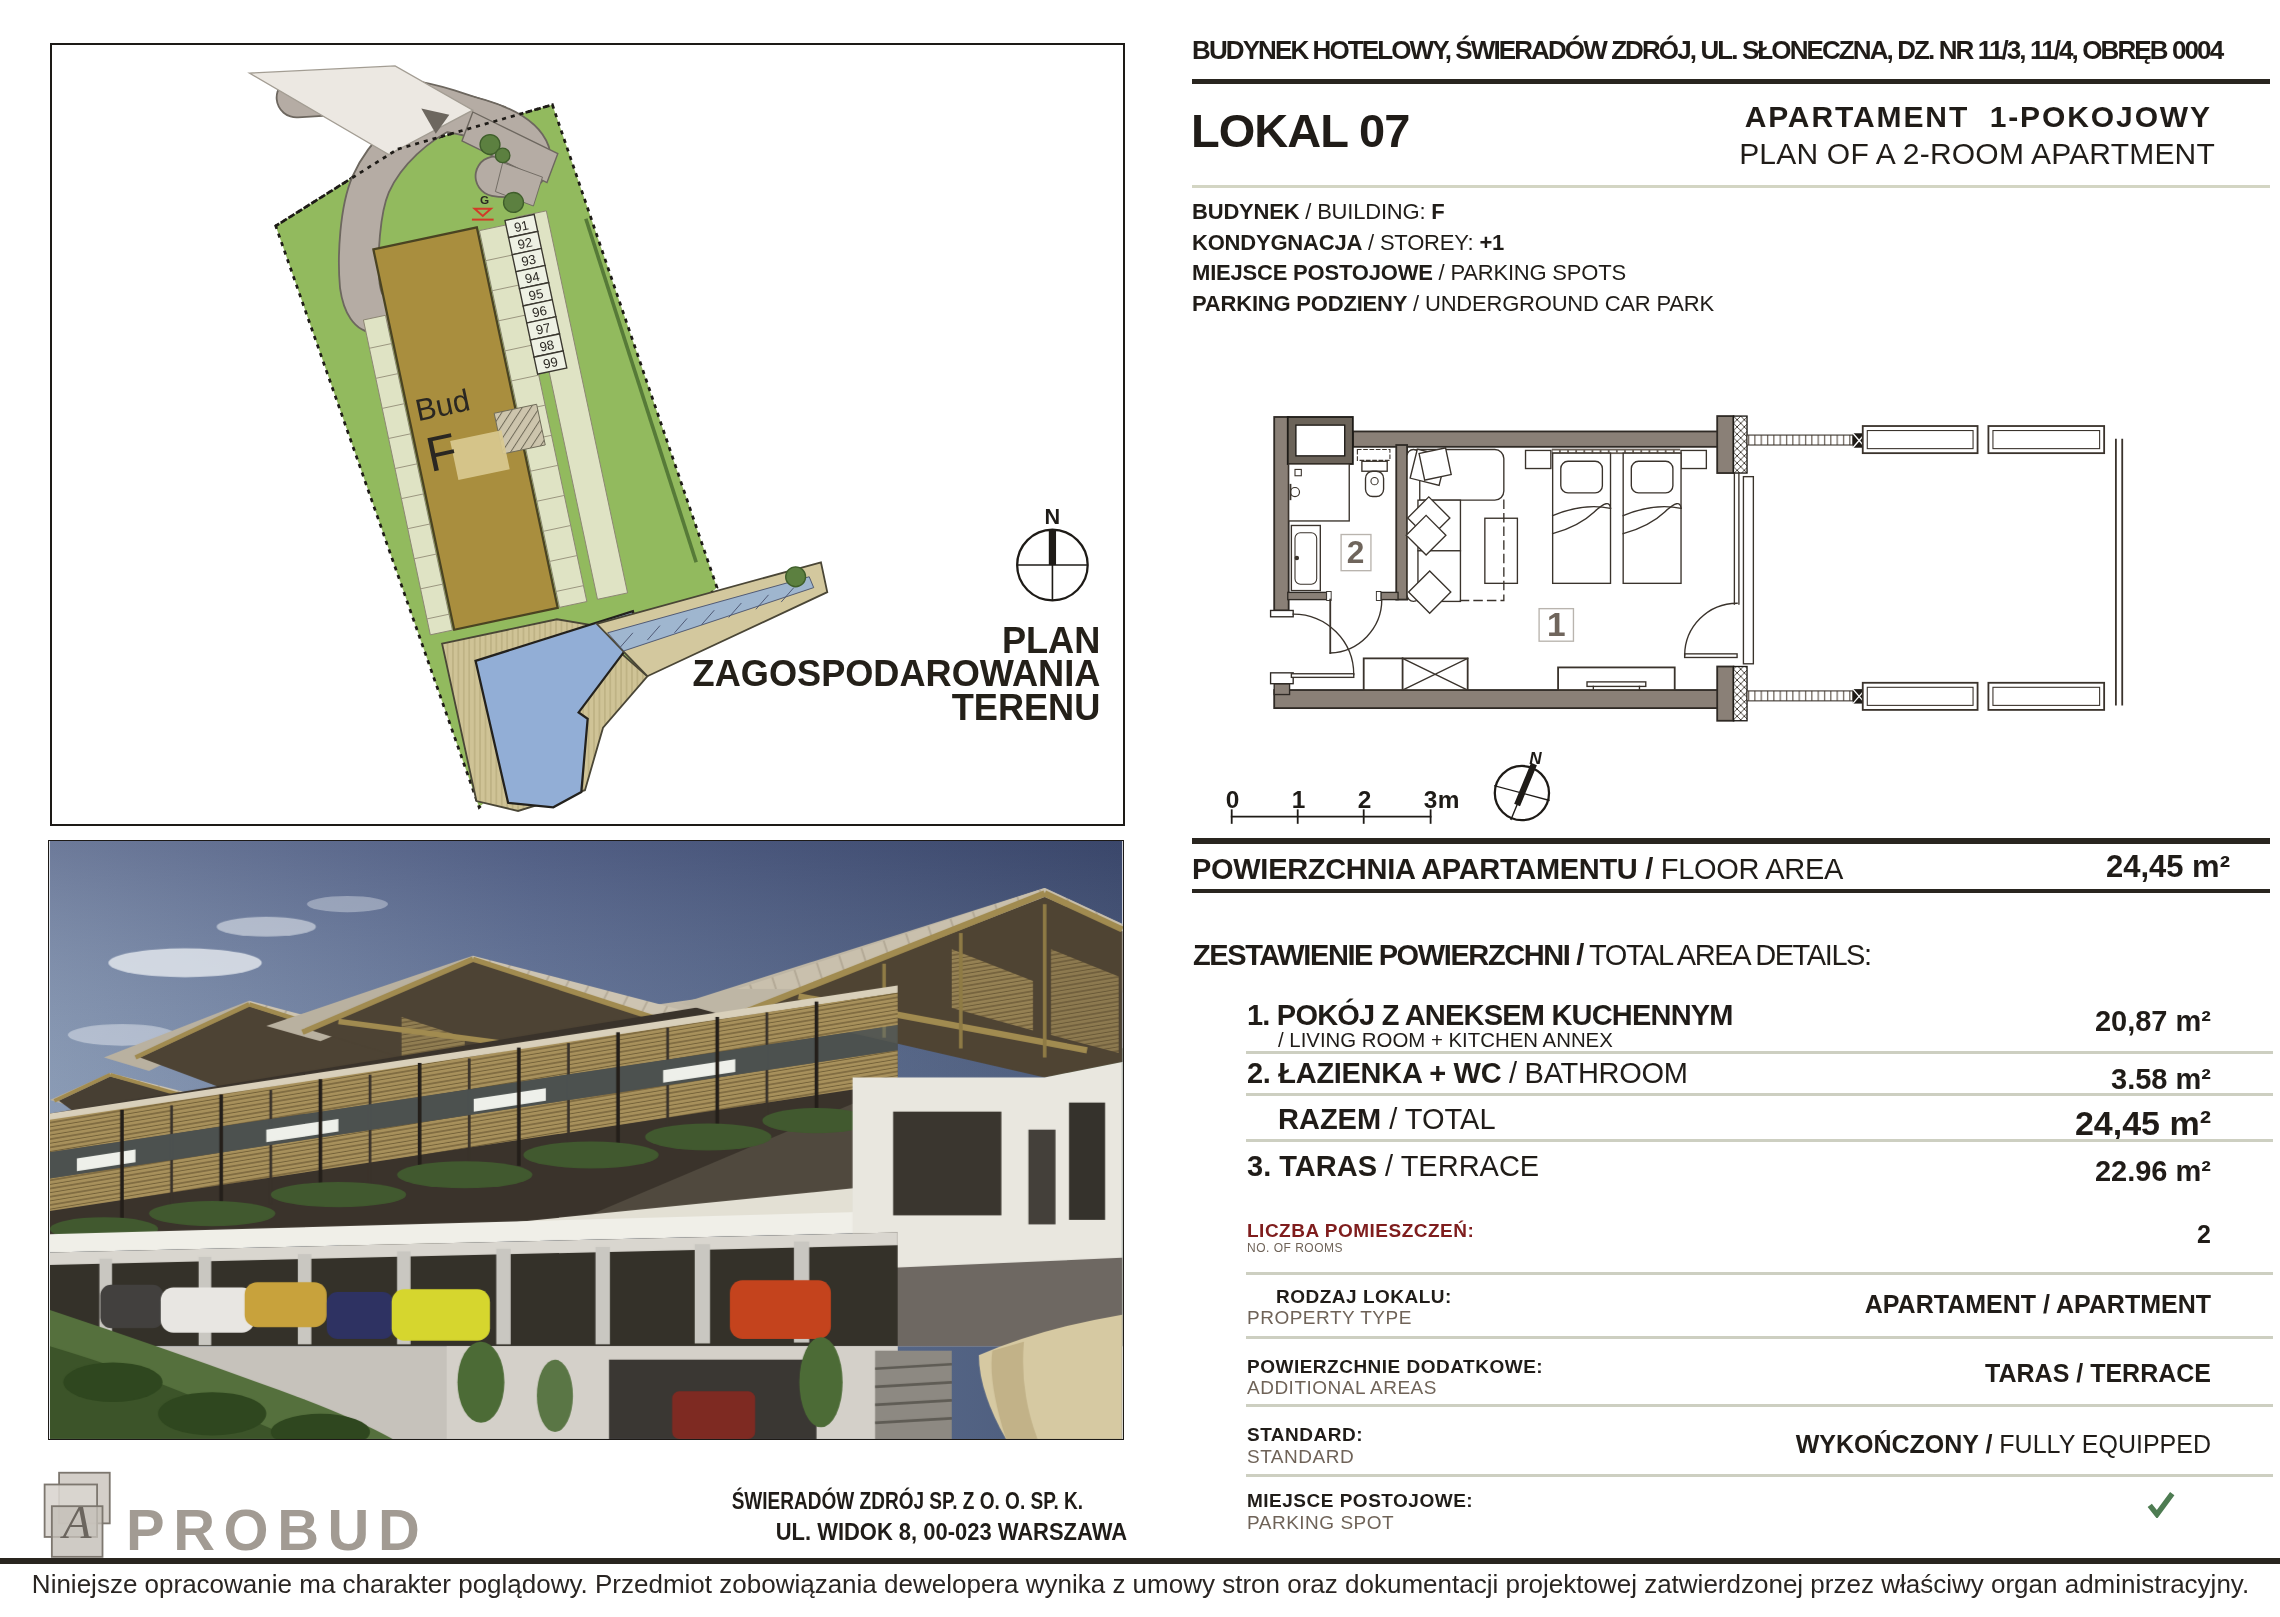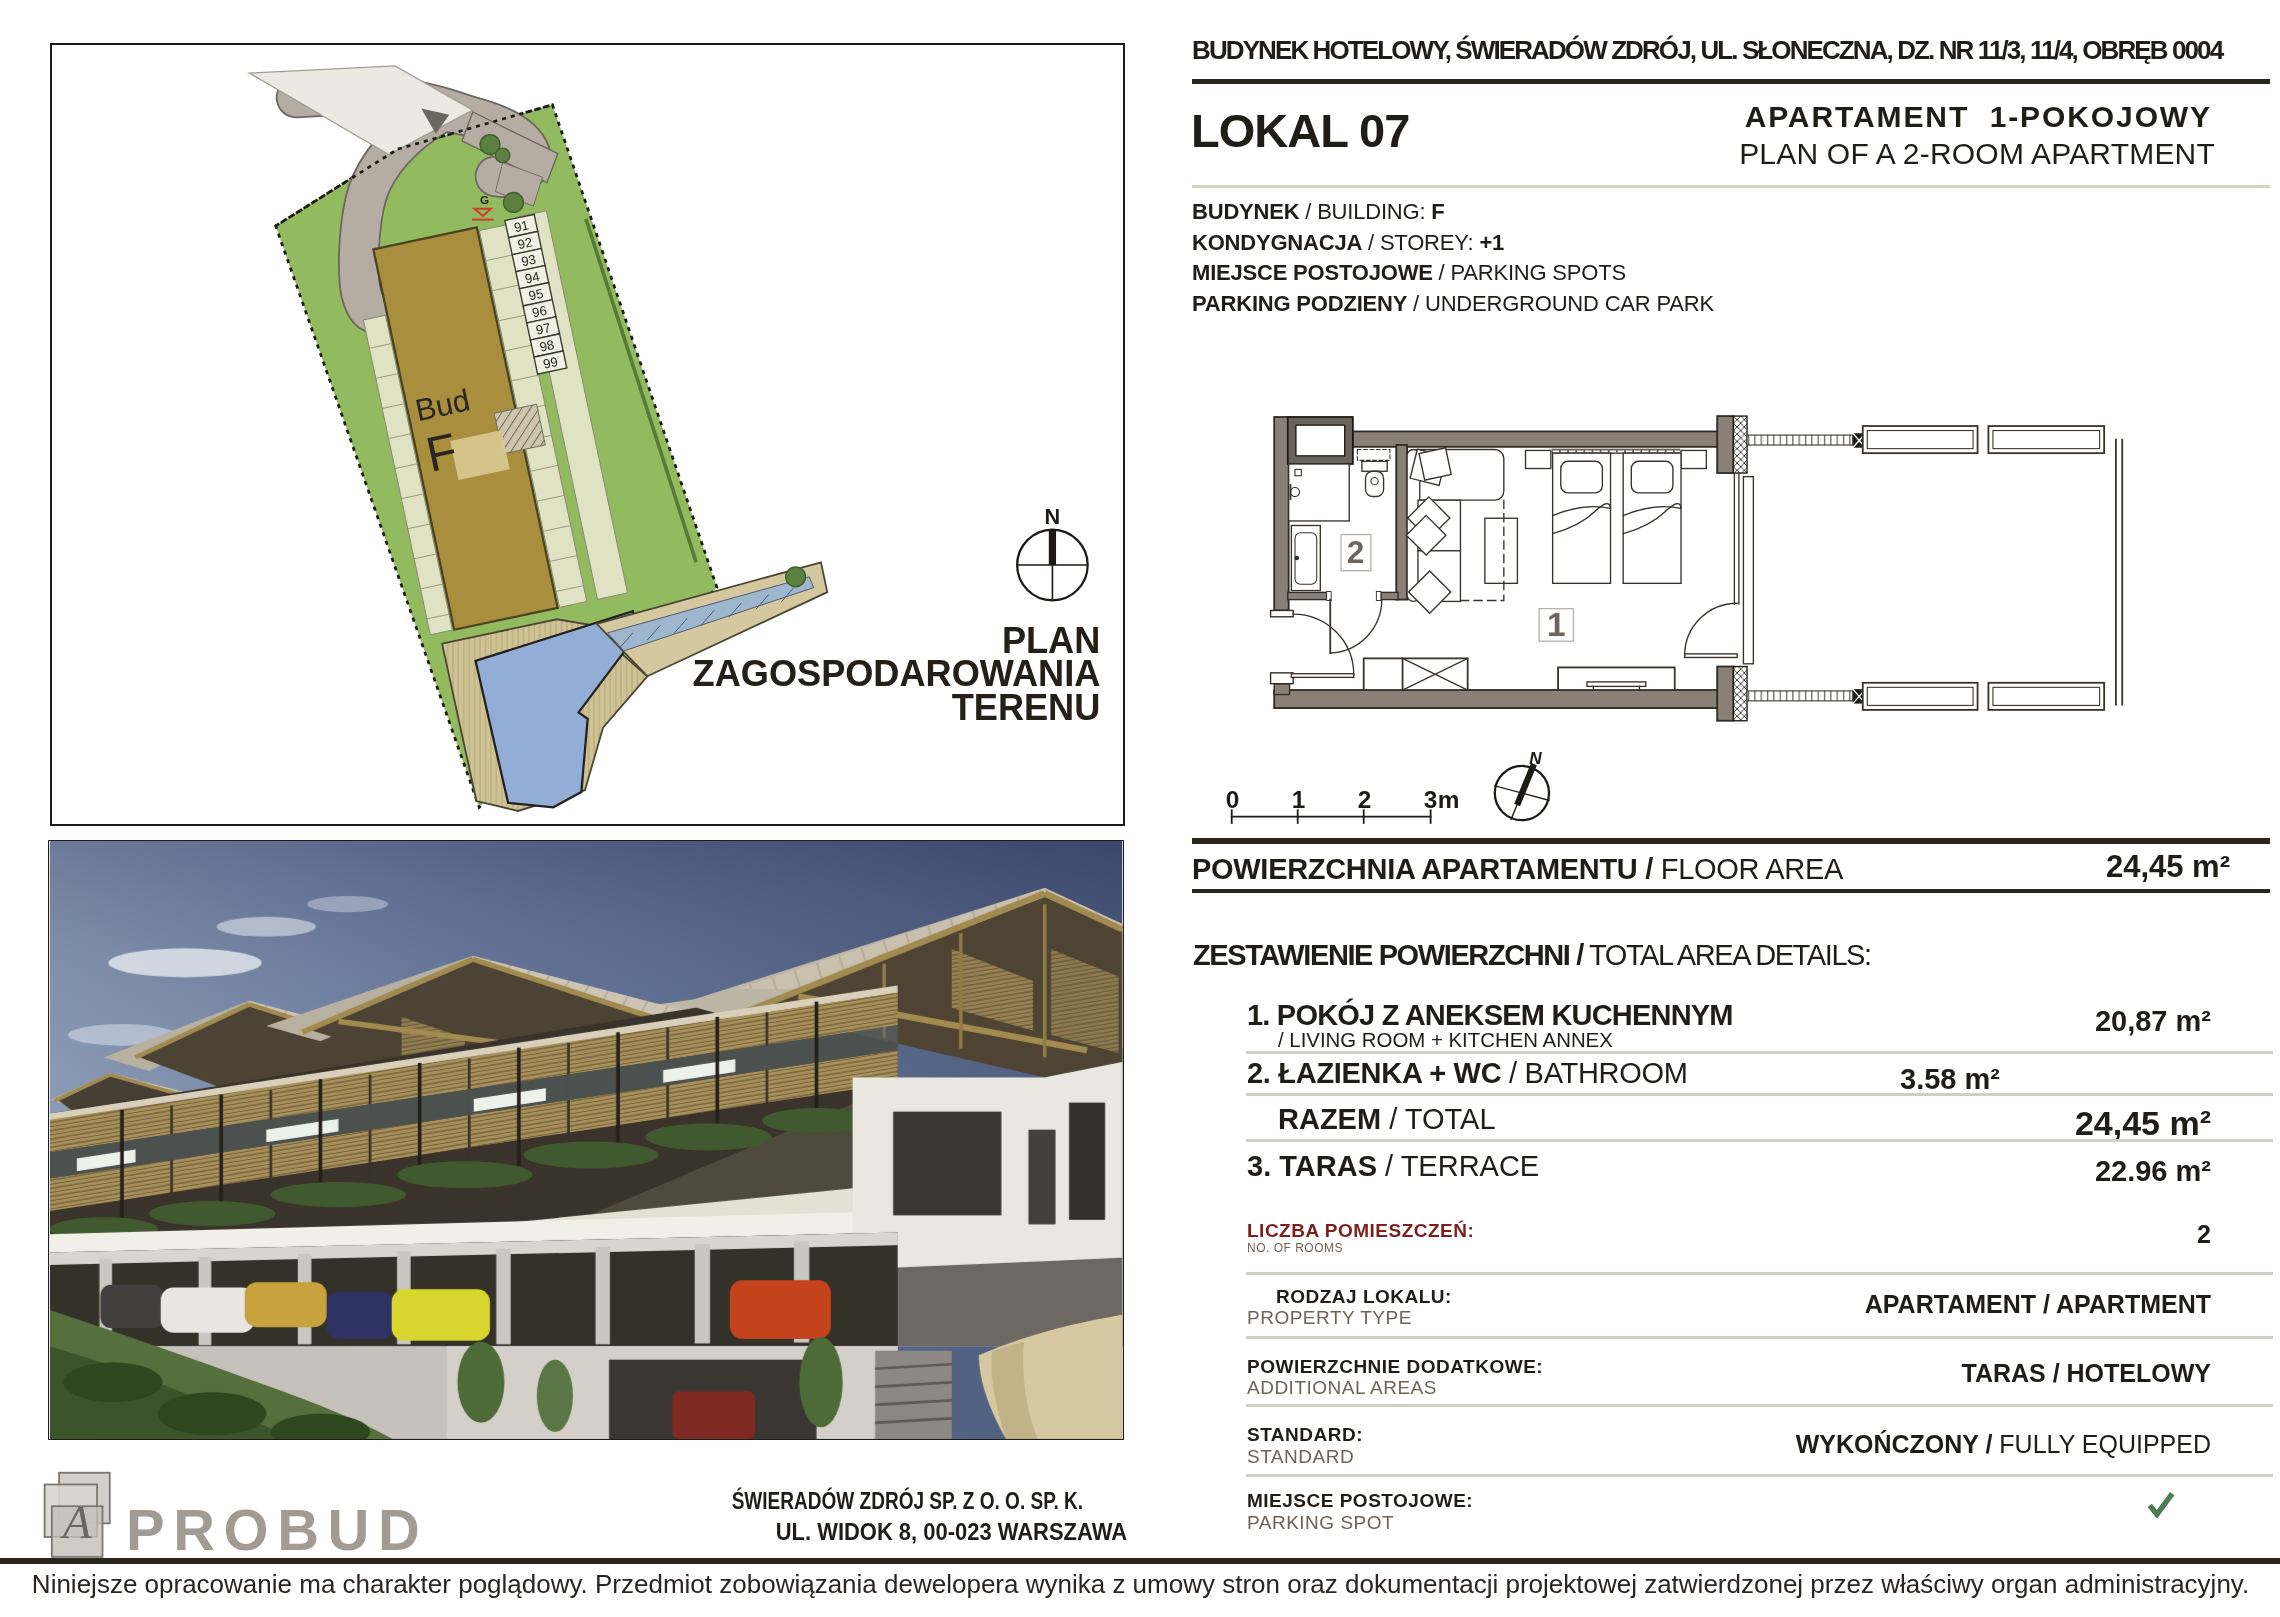--- a/index.html
+++ b/index.html
@@ -365,21 +365,21 @@
 <div class="abs" style="left:1192px;top:889px;width:1078px;height:3.6px;background:#29251f;"></div>
 
 <div class="abs" style="left:1193px;top:939px;font-size:29px;letter-spacing:-1.4px;color:#201c18;"><span class="b">ZESTAWIENIE POWIERZCHNI /</span> TOTAL AREA DETAILS:</div>
 
 <div class="abs b" style="left:1247px;top:999px;font-size:29px;letter-spacing:-0.8px;color:#201c18;">1. POKÓJ Z ANEKSEM KUCHENNYM</div>
 <div class="abs" style="left:1278px;top:1029px;font-size:20.4px;color:#201c18;">/ LIVING ROOM + KITCHEN ANNEX</div>
 <div class="abs b" style="left:1900px;top:1005px;width:311px;font-size:29px;text-align:right;color:#201c18;">20,87 m²</div>
 <div class="abs" style="left:1246px;top:1051px;width:1027px;height:3.2px;background:#cdcfc1;"></div>
 
 <div class="abs" style="left:1247px;top:1057px;font-size:29px;letter-spacing:-0.3px;color:#201c18;text-align:center;"><span class="b">2. ŁAZIENKA + WC</span> / BATHROOM</div>
-<div class="abs b" style="left:1900px;top:1063px;width:311px;font-size:29px;color:#201c18;">3.58 m²</div>
+<div class="abs b" style="left:1900px;top:1063px;width:311px;font-size:29px;text-align:right;color:#201c18;">3.58 m²</div>
 <div class="abs" style="left:1246px;top:1093px;width:1027px;height:2.7px;background:#cdcfc1;"></div>
 
 <div class="abs" style="left:1278px;top:1103px;font-size:29px;color:#201c18;"><span class="b">RAZEM</span> / TOTAL</div>
 <div class="abs b" style="left:1900px;top:1104px;width:311px;font-size:34px;text-align:right;color:#201c18;">24,45 m²</div>
 <div class="abs" style="left:1246px;top:1139px;width:1027px;height:2.7px;background:#cdcfc1;"></div>
 
 <div class="abs" style="left:1247px;top:1150px;font-size:29px;color:#201c18;"><span class="b">3. TARAS</span> / TERRACE</div>
 <div class="abs b" style="left:1900px;top:1155px;width:311px;font-size:29px;text-align:right;color:#201c18;">22.96 m²</div>
 
 <div class="abs b" style="left:1247px;top:1220px;font-size:19px;letter-spacing:0.5px;color:#7f1d1d;">LICZBA POMIESZCZEŃ:</div>
@@ -387,21 +387,21 @@
 <div class="abs b" style="left:1900px;top:1220px;width:311px;font-size:25px;text-align:right;color:#201c18;">2</div>
 <div class="abs" style="left:1246px;top:1272px;width:1027px;height:2.7px;background:#cdcfc1;"></div>
 
 <div class="abs b" style="left:1247px;top:1286px;font-size:19px;letter-spacing:0.5px;color:#201c18;margin-left:29px;">RODZAJ LOKALU:</div>
 <div class="abs" style="left:1247px;top:1307px;font-size:19px;letter-spacing:0.5px;color:#6f6358;">PROPERTY TYPE</div>
 <div class="abs b" style="left:1628px;top:1290px;width:583px;font-size:25px;text-align:right;color:#201c18;">APARTAMENT / APARTMENT</div>
 <div class="abs" style="left:1246px;top:1336px;width:1027px;height:2.7px;background:#cdcfc1;"></div>
 
 <div class="abs b" style="left:1247px;top:1356px;font-size:19px;letter-spacing:0.5px;color:#201c18;">POWIERZCHNIE DODATKOWE:</div>
 <div class="abs" style="left:1247px;top:1377px;font-size:19px;letter-spacing:0.5px;color:#6f6358;">ADDITIONAL AREAS</div>
-<div class="abs b" style="left:1628px;top:1359px;width:583px;font-size:25px;text-align:right;color:#201c18;">TARAS / HOTELOWY</div>
+<div class="abs b" style="left:1628px;top:1359px;width:583px;font-size:25px;text-align:right;color:#201c18;">TARAS / TERRACE</div>
 <div class="abs" style="left:1246px;top:1404px;width:1027px;height:2.7px;background:#cdcfc1;"></div>
 
 <div class="abs b" style="left:1247px;top:1424px;font-size:19px;letter-spacing:0.5px;color:#201c18;">STANDARD:</div>
 <div class="abs" style="left:1247px;top:1446px;font-size:19px;letter-spacing:0.5px;color:#6f6358;">STANDARD</div>
 <div class="abs" style="left:1628px;top:1430px;width:583px;font-size:25px;text-align:right;color:#201c18;"><span class="b">WYKOŃCZONY /</span> FULLY EQUIPPED</div>
 <div class="abs" style="left:1246px;top:1474px;width:1027px;height:2.7px;background:#cdcfc1;"></div>
 
 <div class="abs b" style="left:1247px;top:1490px;font-size:19px;letter-spacing:0.5px;color:#201c18;">MIEJSCE POSTOJOWE:</div>
 <div class="abs" style="left:1247px;top:1512px;font-size:19px;letter-spacing:0.5px;color:#6f6358;">PARKING SPOT</div>
 

